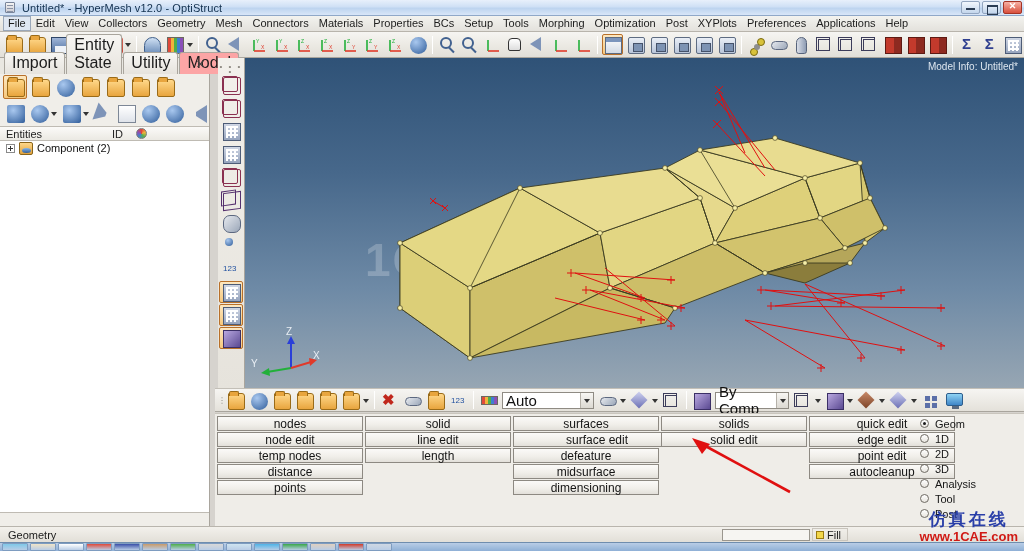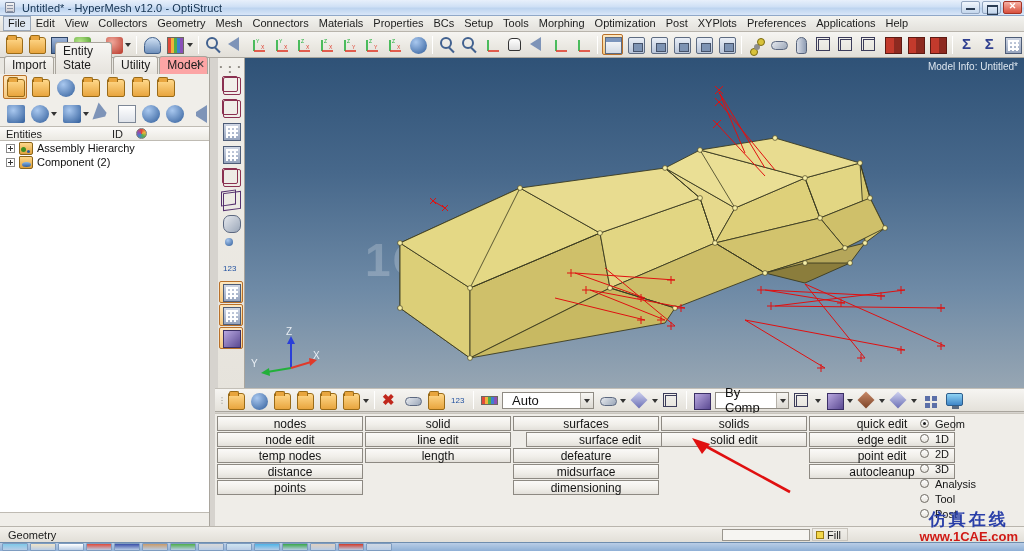--- a/index.html
+++ b/index.html
@@ -114,21 +114,21 @@
   .ic-monitor{ background:linear-gradient(180deg,#8fd3f4,#3f86c8); border:1px solid #2d5d8c; border-radius:2px; height:13px;}
   .ic-monitor::after{content:"";position:absolute;left:5px;bottom:-4px;width:7px;height:3px;background:#5a6a80;}
 
   
   .leftpanel {
     position:absolute; left:0; top:58px; width:210px; height:468px;
     background:#f0eee9; border-right:1px solid #a9a59d;
   }
   .lp-tabs { height:16px; position:relative; display:flex; align-items:flex-end; padding-left:4px; background:#e9e7e1;}
   .lp-tab {
-    font-size:12px; padding:1px 7px 2px 7px; border:1px solid #a9a59d; border-bottom:none;
+    font-size:16px; padding:1px 7px 2px 7px; border:1px solid #a9a59d; border-bottom:none;
     background:linear-gradient(180deg,#f7f6f3,#e6e3dd); margin-right:1px; border-radius:3px 3px 0 0; color:#1c1c1c;
   }
   .lp-tab.active { background:#fca5a5; }
   .lp-close { position:absolute; right:4px; top:0px; font-size:11px; color:#444; }
   .lp-iconrow { display:flex; align-items:center; height:26px; padding-left:3px; background:#f0eee9; }
   .lp-ibtn { width:24px; height:24px; position:relative; margin-right:1px; border:1px solid transparent; border-radius:2px;}
   .lp-ibtn.on { border-color:#b8702a; background:linear-gradient(180deg,#fde7c0,#f6c87d); }
   .lp-ibtn .ic { left:3px; top:3px; width:18px; height:18px; }
   .lp-header {
     display:flex; align-items:center; height:15px; border-top:1px solid #bfbbb3; border-bottom:1px solid #bfbbb3;
@@ -183,21 +183,21 @@
   .vdots { text-align:center; font-size:8px; color:#8a867e; letter-spacing:2px; line-height:5px; }
 
   
   .gfxbar {
     position:absolute; left:215px; top:388px; width:809px; height:24px;
     background:linear-gradient(180deg,#f6f5f2,#e4e1da); border-top:1px solid #c3bfb7; border-bottom:1px solid #a9a59d;
     display:flex; align-items:center; padding-left:3px;
   }
   .gcombo {
     height:17px; border:1px solid #8f8b83; background:#fff; display:flex; align-items:center;
-    font-size:13px; padding-left:9px; margin:0 2px; color:#111;
+    font-size:15px; padding-left:3px; margin:0 2px; color:#111;
   }
   .gcombo .arrow { width:13px; height:15px; position:relative; margin-left:auto; background:linear-gradient(180deg,#f7f6f3,#dcd9d2); border-left:1px solid #b5b1a9;}
   .gcombo .arrow::after{content:"";position:absolute;left:3px;top:6px;border-left:3px solid transparent;border-right:3px solid transparent;border-top:4px solid #333;}
 
   
   .cmdpanel {
     position:absolute; left:215px; top:413px; width:809px; height:113px;
     background:#efedE8; border-top:1px solid #c9c5bd;
   }
   .cmdgrid { position:absolute; left:0; top:2px; width:700px; }
@@ -537,25 +537,20 @@
         </div>
     </div>
 
     <div class="lp-header" style="position:relative">
       <span>Entities</span>
       <span class="id">ID</span>
       <span class="colorwheel" style="position:absolute;left:128px;"></span>
     </div>
 
     <div class="lp-tree" id="lptree">
-        <div class="tree-row">
-          <span class="expander"></span>
-          <span class="tree-ic ti-assy"></span>
-          <span>Assembly Hierarchy</span>
-        </div>
         <div class="tree-row">
           <span class="expander"></span>
           <span class="tree-ic ti-comp"></span>
           <span>Component (2)</span>
         </div>
       </div>
     <div class="lp-bottom"></div>
   </div>
 
   <div class="vstrip">
@@ -801,21 +796,21 @@
     <div class="cmdgrid" id="panelgrid" style="position: absolute; height: 90px;">
         <div class="pbtn" style="position: absolute; left: 2px; top: 0px; width: 146px;">nodes</div>
         <div class="pbtn" style="position: absolute; left: 2px; top: 16px; width: 146px;">node edit</div>
         <div class="pbtn" style="position: absolute; left: 2px; top: 32px; width: 146px;">temp nodes</div>
         <div class="pbtn" style="position: absolute; left: 2px; top: 48px; width: 146px;">distance</div>
         <div class="pbtn" style="position: absolute; left: 2px; top: 64px; width: 146px;">points</div>
         <div class="pbtn" style="position: absolute; left: 150px; top: 0px; width: 146px;">solid</div>
         <div class="pbtn" style="position: absolute; left: 150px; top: 16px; width: 146px;">line edit</div>
         <div class="pbtn" style="position: absolute; left: 150px; top: 32px; width: 146px;">length</div>
         <div class="pbtn" style="position: absolute; left: 298px; top: 0px; width: 146px;">surfaces</div>
-        <div class="pbtn" style="position: absolute; left: 311px; top: 16px; width: 168px;">surface edit</div>
+        <div class="pbtn" style="position: absolute; left: 298px; top: 16px; width: 168px;">surface edit</div>
         <div class="pbtn" style="position: absolute; left: 298px; top: 32px; width: 146px;">defeature</div>
         <div class="pbtn" style="position: absolute; left: 298px; top: 48px; width: 146px;">midsurface</div>
         <div class="pbtn" style="position: absolute; left: 298px; top: 64px; width: 146px;">dimensioning</div>
         <div class="pbtn" style="position: absolute; left: 446px; top: 0px; width: 146px;">solids</div>
         <div class="pbtn" style="position: absolute; left: 446px; top: 16px; width: 146px;">solid edit</div>
         <div class="pbtn" style="position: absolute; left: 594px; top: 0px; width: 146px;">quick edit</div>
         <div class="pbtn" style="position: absolute; left: 594px; top: 16px; width: 146px;">edge edit</div>
         <div class="pbtn" style="position: absolute; left: 594px; top: 32px; width: 146px;">point edit</div>
         <div class="pbtn" style="position: absolute; left: 594px; top: 48px; width: 146px;">autocleanup</div>
       </div>

